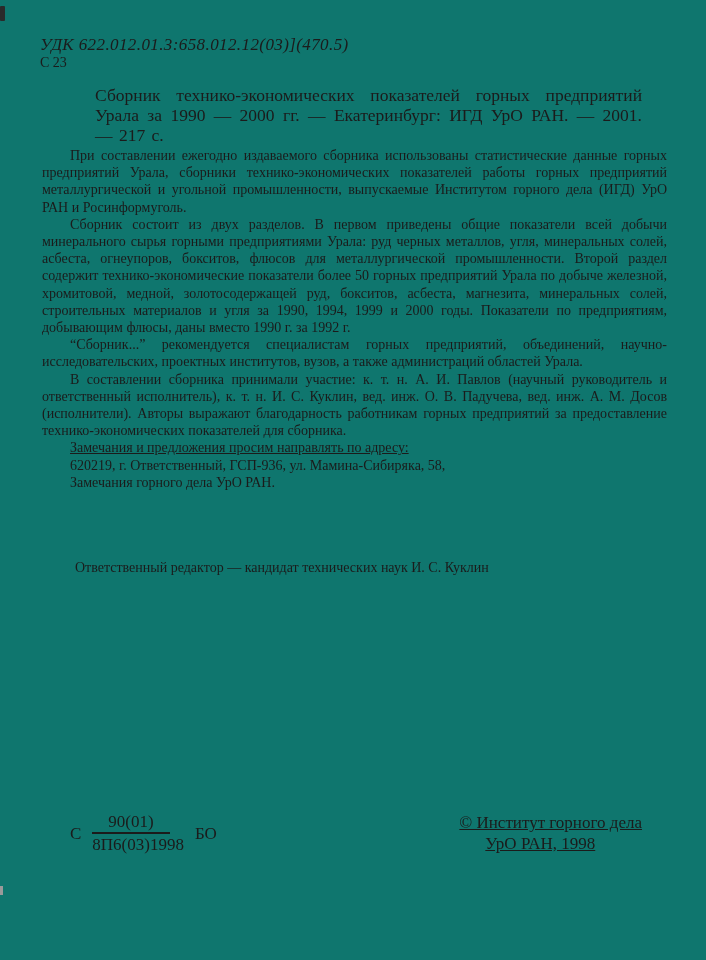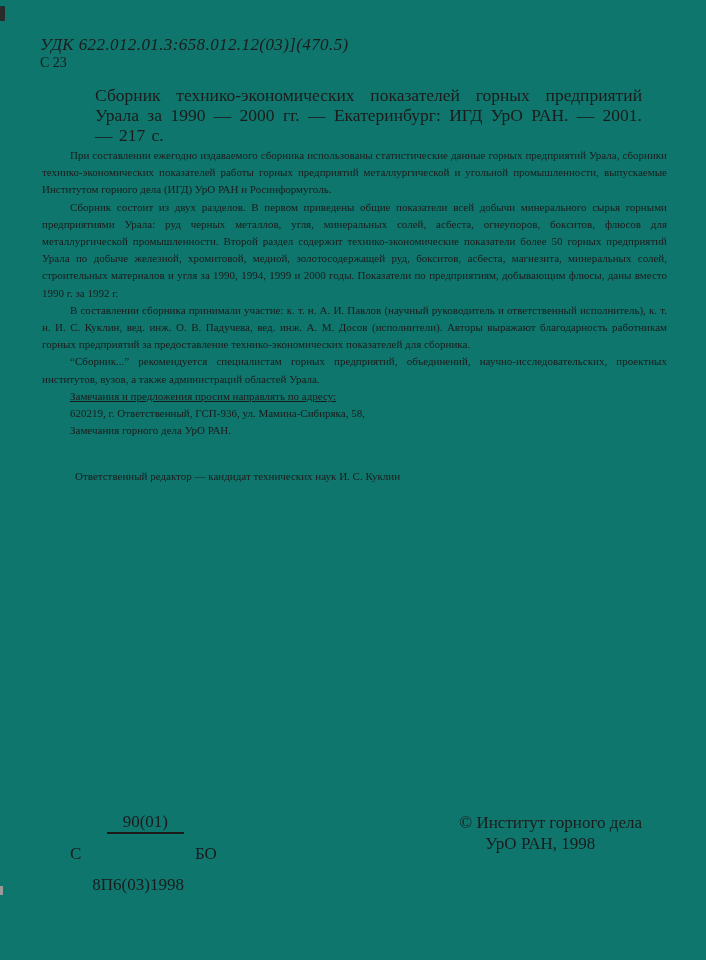--- a/index.html
+++ b/index.html
@@ -34,34 +34,34 @@
   .biblio-entry {
     margin: 13px 64px 2px 95px;
     font-weight: 400;
     font-size: 17.5px;
     line-height: 20px;
     text-align: justify;
     word-spacing: 2px;
   }
   .body-text {
     margin: 1px 39px 0 42px;
-    font-size: 11px;
+    font-size: 14px;
     line-height: 17.2px;
     text-align: justify;
   }
   .body-text p {
     margin: 0;
     text-indent: 28px;
   }
   .address-block p { margin: 0; }
   .address-intro { text-indent: 28px; text-decoration: underline; }
   .address-line { text-indent: 0; }
   .editor-line {
-    margin: 28px 0 0 75px;
-    font-size: 11px;
+    margin: 68px 0 0 75px;
+    font-size: 14px;
     line-height: 18px;
   }
   .bottom-row {
     position: absolute;
     left: 0;
     right: 0;
     top: 812px;
     display: flex;
     justify-content: space-between;
     align-items: flex-start;
@@ -70,34 +70,33 @@
   }
   .catalog-code {
     display: flex;
     align-items: center;
     gap: 11px;
     line-height: 19px;
   }
   .frac {
     display: inline-flex;
     flex-direction: column;
-    align-items: flex-end;
+    align-items: flex-start;
   }
   .frac .num {
     padding: 0 16px 1px 16px;
     border-bottom: 2px solid #1b1b1b;
   }
   .frac .den {
     padding-top: 1px;
-    margin-top: 40px;
   }
   .copyright-block {
     line-height: 21px;
   }
-  .copyright-block div { white-space: nowrap; }
+  .copyright-block div { white-space: nowrap; text-decoration: underline; }
   .copyright-line2 { padding-left: 26px; }
   .artifact-1 {
     position: absolute;
     left: 0; top: 6px;
     width: 5px; height: 15px;
     background: #2a2a2a;
     border-radius: 1px;
   }
   .artifact-2 {
     position: absolute;
@@ -115,22 +114,22 @@
   <div class="artifact-2"></div>
 
   <div class="udk-line">УДК 622.012.01.3:658.012.12(03)](470.5)</div>
   <div class="class-code">С 23</div>
 
   <div class="biblio-entry">Сборник технико-экономических показателей горных предприятий Урала за 1990 — 2000 гг. — Екатеринбург: ИГД УрО РАН. — 2001. — 217 с.</div>
 
   <div class="body-text">
     <p>При составлении ежегодно издаваемого сборника использованы статистические данные горных предприятий Урала, сборники технико-экономических показателей работы горных предприятий металлургической и угольной промышленности, выпускаемые Институтом горного дела (ИГД) УрО РАН и Росинформуголь.</p>
     <p>Сборник состоит из двух разделов. В первом приведены общие показатели всей добычи минерального сырья горными предприятиями Урала: руд черных металлов, угля, минеральных солей, асбеста, огнеупоров, бокситов, флюсов для металлургической промышленности. Второй раздел содержит технико-экономические показатели более 50 горных предприятий Урала по добыче железной, хромитовой, медной, золотосодержащей руд, бокситов, асбеста, магнезита, минеральных солей, строительных материалов и угля за 1990, 1994, 1999 и 2000 годы. Показатели по предприятиям, добывающим флюсы, даны вместо 1990 г. за 1992 г.</p>
+    <p>“Сборник...” рекомендуется специалистам горных предприятий, объединений, научно-исследовательских, проектных институтов, вузов, а также администраций областей Урала.</p>
     <p>В составлении сборника принимали участие: к. т. н. А. И. Павлов (научный руководитель и ответственный исполнитель), к. т. н. И. С. Куклин, вед. инж. О. В. Падучева, вед. инж. А. М. Досов (исполнители). Авторы выражают благодарность работникам горных предприятий за предоставление технико-экономических показателей для сборника.</p>
-    <p>“Сборник...” рекомендуется специалистам горных предприятий, объединений, научно-исследовательских, проектных институтов, вузов, а также администраций областей Урала.</p>
 
     <div class="address-block">
       <p class="address-intro">Замечания и предложения просим направлять по адресу:</p>
       <p class="address-line">620219, г. Ответственный, ГСП-936, ул. Мамина-Сибиряка, 58,</p>
       <p class="address-line">Замечания горного дела УрО РАН.</p>
     </div>
   </div>
 
   <div class="editor-line">Ответственный редактор — кандидат технических наук И. С. Куклин</div>
 

